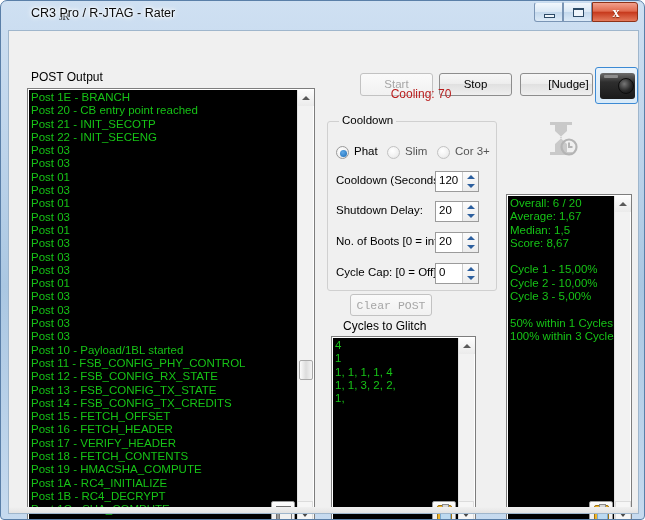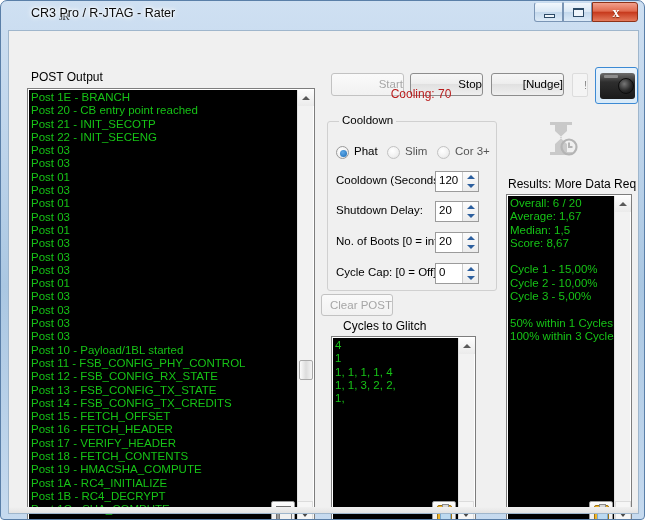--- a/index.html
+++ b/index.html
@@ -210,28 +210,29 @@
     content: ""; position: absolute;
     left: 4px; top: -2px; width: 5px; height: 4px;
     background: #d9d9d9; border: 1px solid #8a8a8a;
   }
 
   
   .btn {
     position: absolute;
     height: 23px;
     font-size: 11.5px;
-    text-align: right;
+    text-align: center;
     line-height: 21px;
     background: linear-gradient(to bottom,#f6f6f6 0%,#eeeeee 45%,#e0e0e0 48%,#efefef 100%);
     border: 1px solid #8d8d8d;
     border-radius: 3px;
     color: #000000;
     cursor: default;
     white-space: nowrap;
+    margin-left: 29px;
   }
   .btn.disabled {
     color: #a6a6a6;
     border-color: #c2c2c2;
     background: linear-gradient(to bottom,#fafafa,#f1f1f1);
   }
   #btn-start { left: 322px; top: 42px; width: 73px; }
   #btn-stop  { left: 401px; top: 42px; width: 73px; }
   #btn-nudge { left: 482px; top: 42px; width: 73px; padding-left: 24px; }
   #btn-bang  {
@@ -336,21 +337,21 @@
   }
   .spin .btns .dn {
     position: absolute; left: 4px; bottom: 3px;
     width: 0; height: 0;
     border-left: 4px solid transparent;
     border-right: 4px solid transparent;
     border-top: 4px solid #2c5f9e;
   }
 
   
-  #btn-clear-post  { left: 312px; top: 263px; width: 72px; height: 22px; }
+  #btn-clear-post  { left: 312px; top: 263px; width: 82px; height: 22px; font-family: Liberation Mono, monospace; }
   #btn-clear-rater { left: 400px; top: 263px; width: 82px; height: 22px; }
 
   
   #cycles-label {
     left: 334px; top: 288px; font-size: 12px;
   }
   #cycles-box {
     position: absolute; left: 322px; top: 305px;
     width: 145px; height: 190px;
     background: #ffffff;
@@ -584,21 +585,20 @@
         </div>
       </div>
     </div>
     <div class="tool-sq" style="left:423px; top:470px;">
       <span class="clip"></span>
     </div>
     <div class="drop-sq" style="left:449px; top:470px;">
       <span class="tri-down"></span>
     </div>
 
-    <div class="lbl" id="results-label">Results:  More Data Req</div>
     <div id="results-box">
       <div id="results-text">Overall: 6 / 20
 Average: 1,67
 Median: 1,5
 Score: 8,67
 
 Cycle 1 - 15,00%
 Cycle 2 - 10,00%
 Cycle 3 - 5,00%
 

